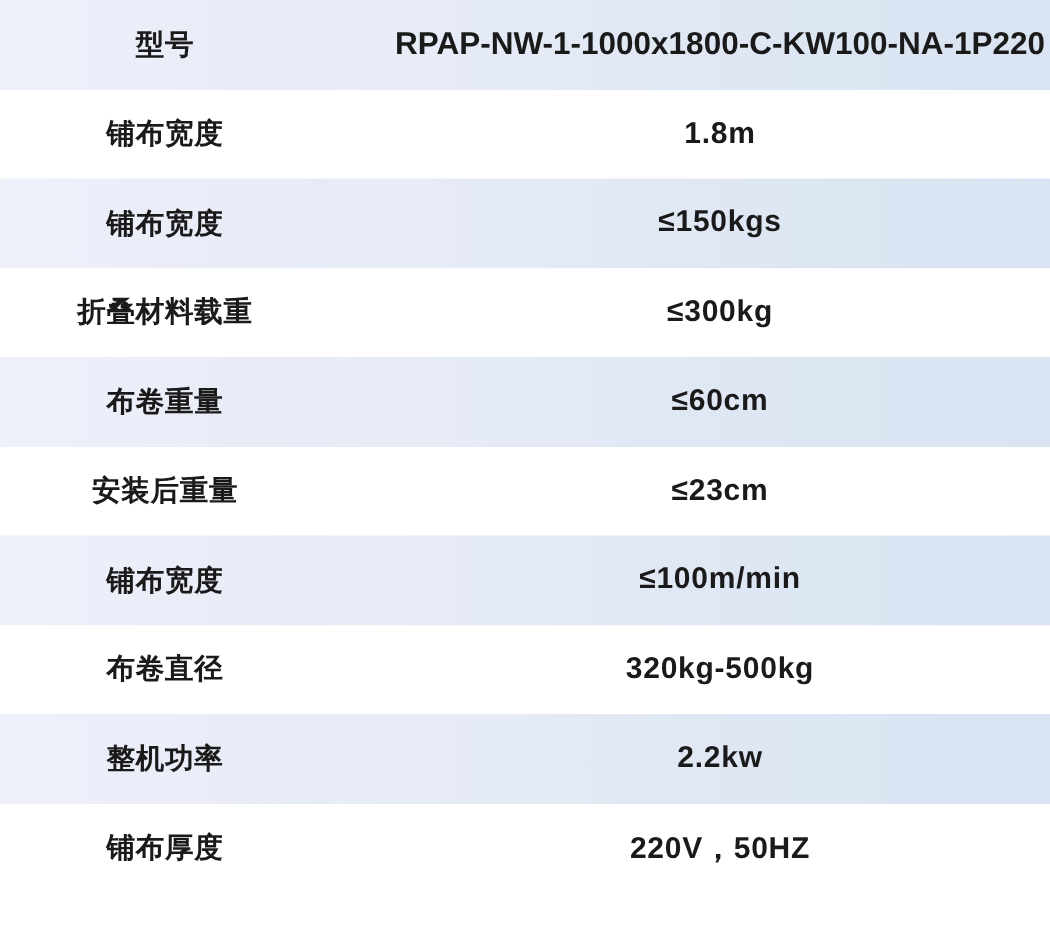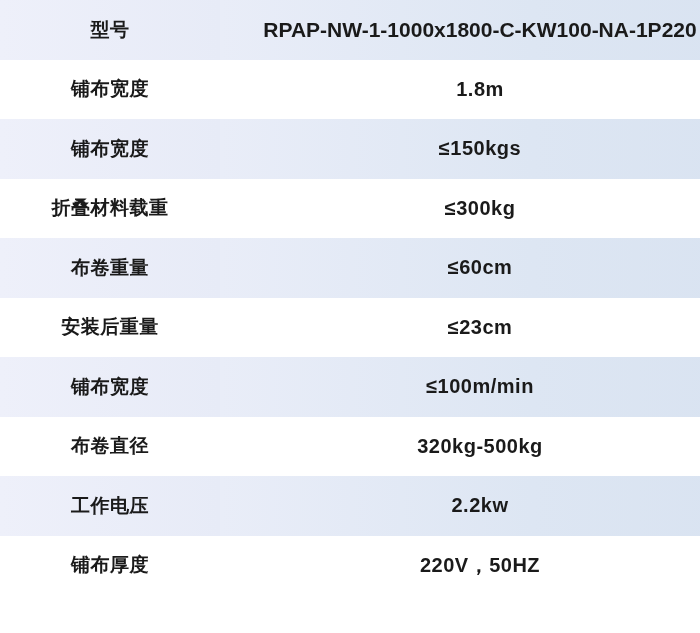--- a/index.html
+++ b/index.html
@@ -89,21 +89,21 @@
     </tr>
     <tr class="shaded">
       <td class="label-cell">铺布宽度</td>
       <td class="value-cell">≤100m/min</td>
     </tr>
     <tr class="plain">
       <td class="label-cell">布卷直径</td>
       <td class="value-cell">320kg-500kg</td>
     </tr>
     <tr class="shaded">
-      <td class="label-cell">工作电压</td>
+      <td class="label-cell">整机功率</td>
       <td class="value-cell">2.2kw</td>
     </tr>
     <tr class="plain">
       <td class="label-cell">铺布厚度</td>
       <td class="value-cell">220V，50HZ</td>
     </tr>
   </tbody>
 </table>
 
 </body></html>

